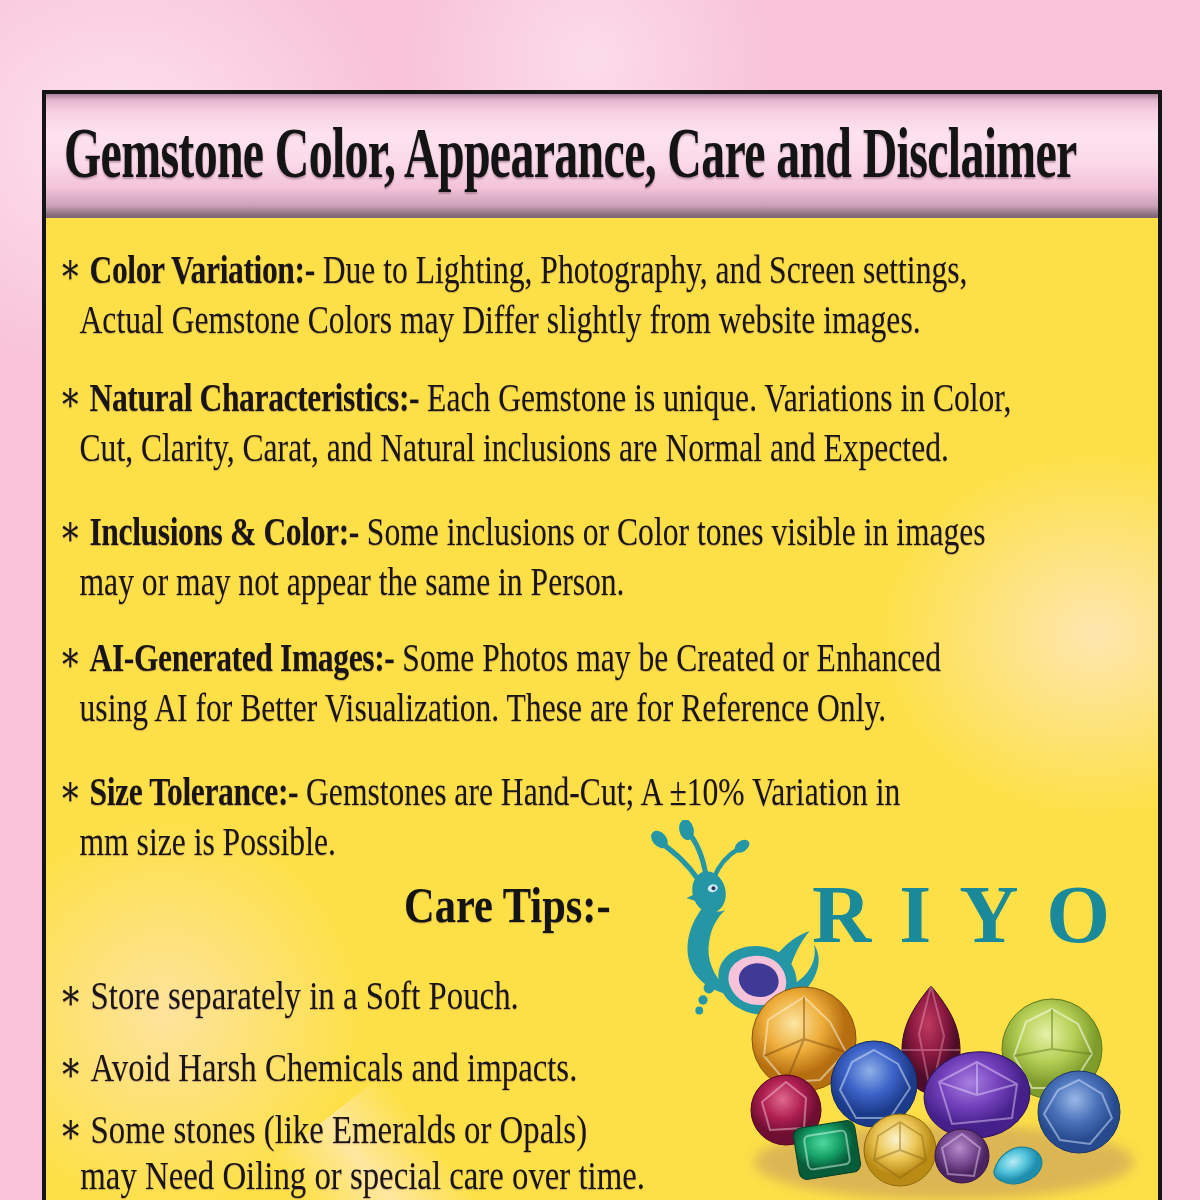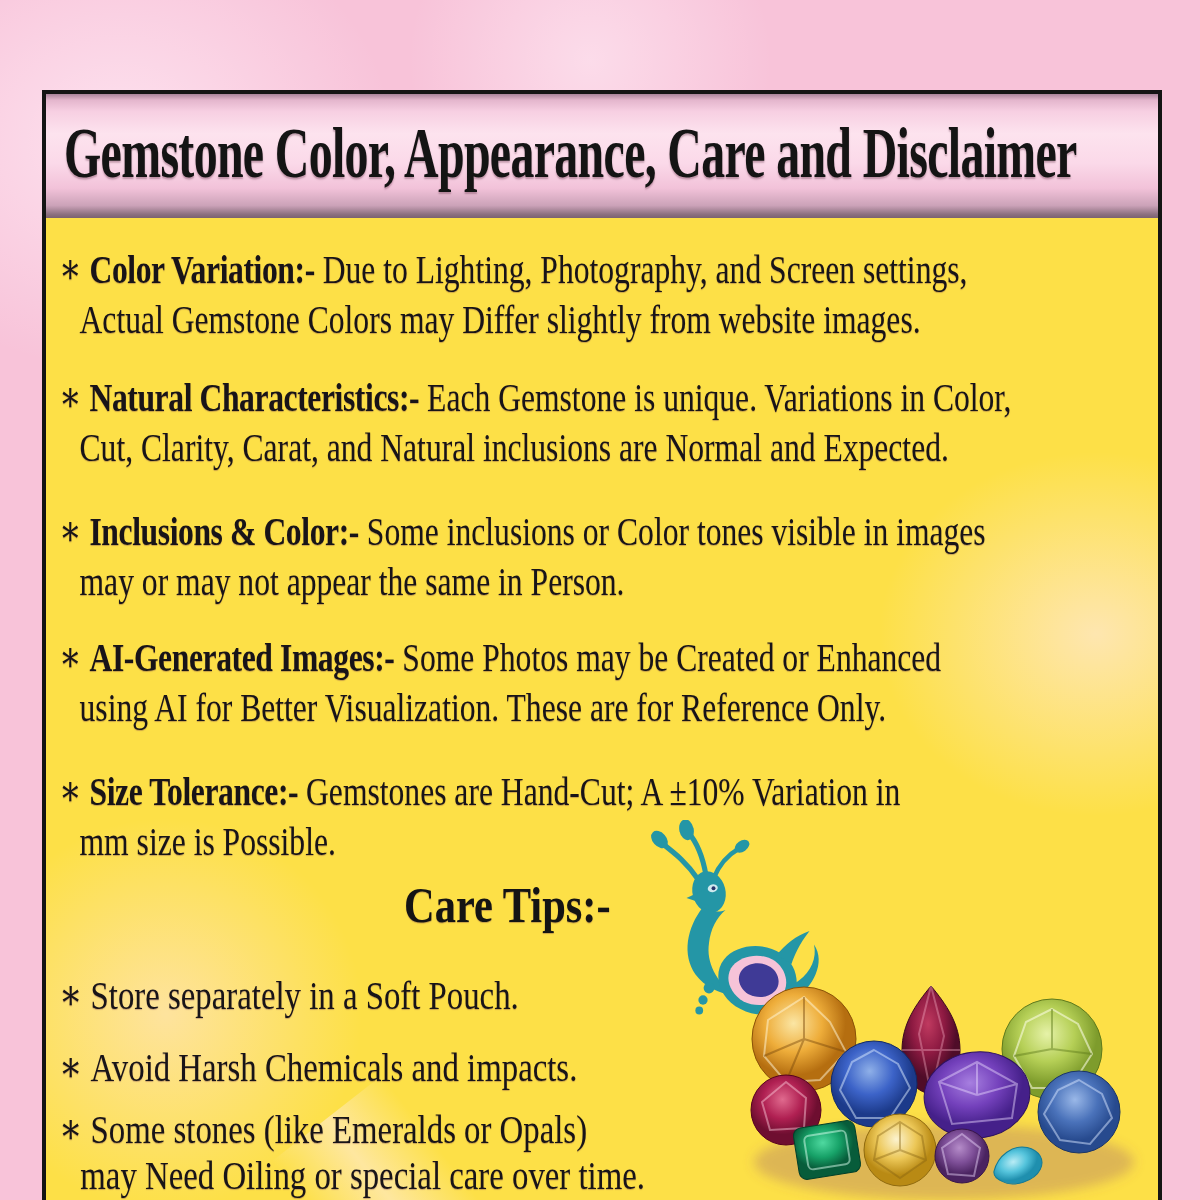--- a/index.html
+++ b/index.html
@@ -142,20 +142,21 @@
 
           <path d="M84,126 C99,124 111,115 116,103 C119,96 119,89 115,83 C117,92 113,101 105,107 C98,112 90,116 82,118 Z"></path>
         </g>
 
         <path d="M68,121 C58,115 55,104 61,97 C67,90 80,88 89,94 C97,100 99,111 93,118 C87,124 76,125 68,121 Z" fill="#f6c3d8"></path>
         <path d="M71,116 C65,112 63,105 67,100 C71,95 80,94 86,98 C92,102 93,110 89,114 C84,119 77,119 71,116 Z" fill="#3f3a96"></path>
 
         <ellipse cx="47.5" cy="45.5" rx="3.4" ry="2.6" transform="rotate(-14 47.5 45.5)" fill="#cfe9ee"></ellipse>
         <circle cx="48" cy="45.5" r="1.3" fill="#28336b"></circle>
       </svg>
+      <span class="brand-name">RIYO</span>
     </div>
 
     <div class="tip t1">
       <div><span class="ast">∗</span><span>Store separately in a Soft Pouch.</span></div>
     </div>
     <div class="tip t2">
       <div><span class="ast">∗</span><span>Avoid Harsh Chemicals and impacts.</span></div>
     </div>
     <div class="tip t3">
       <div><span class="ast">∗</span><span>Some stones (like Emeralds or Opals)</span></div>

